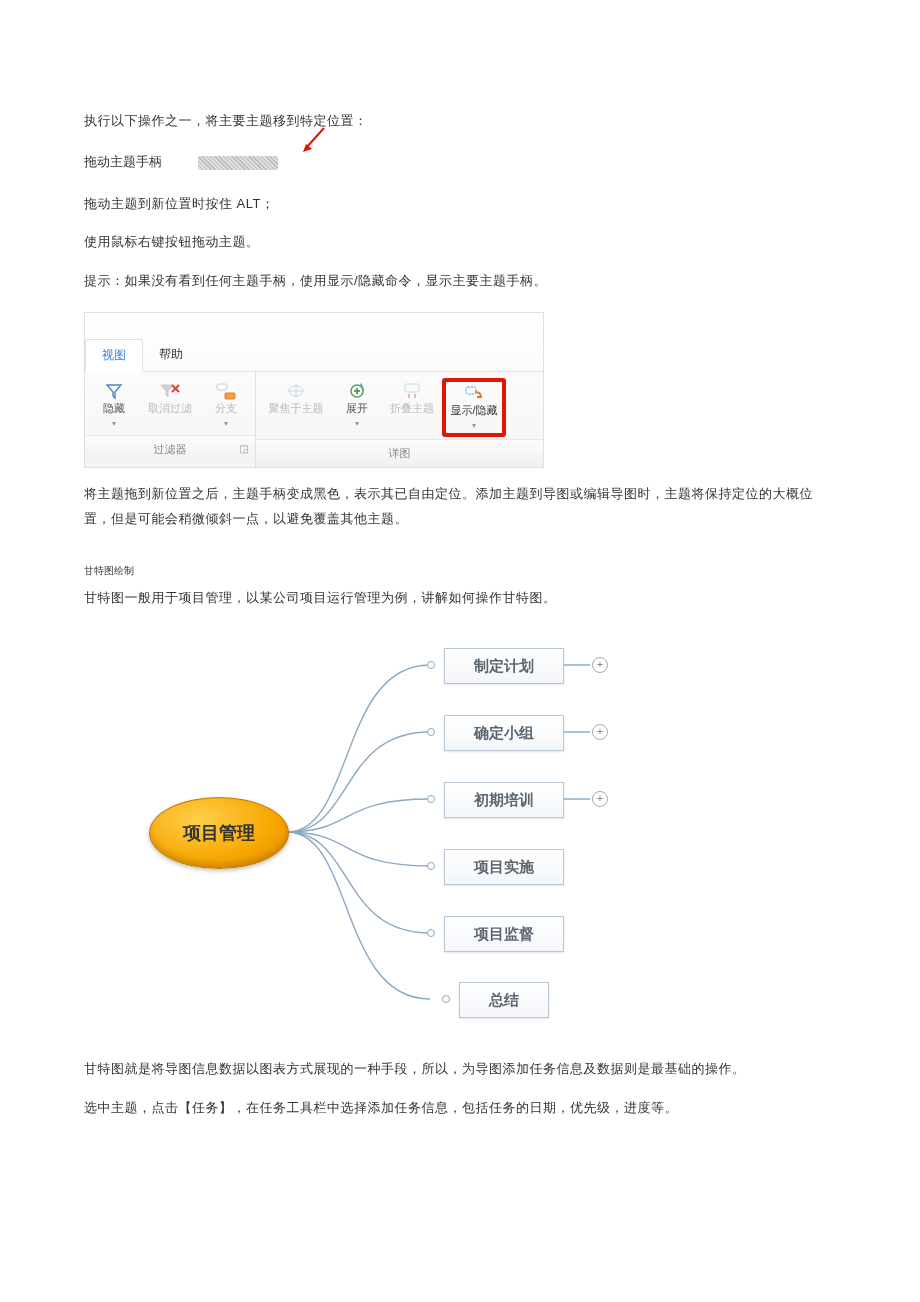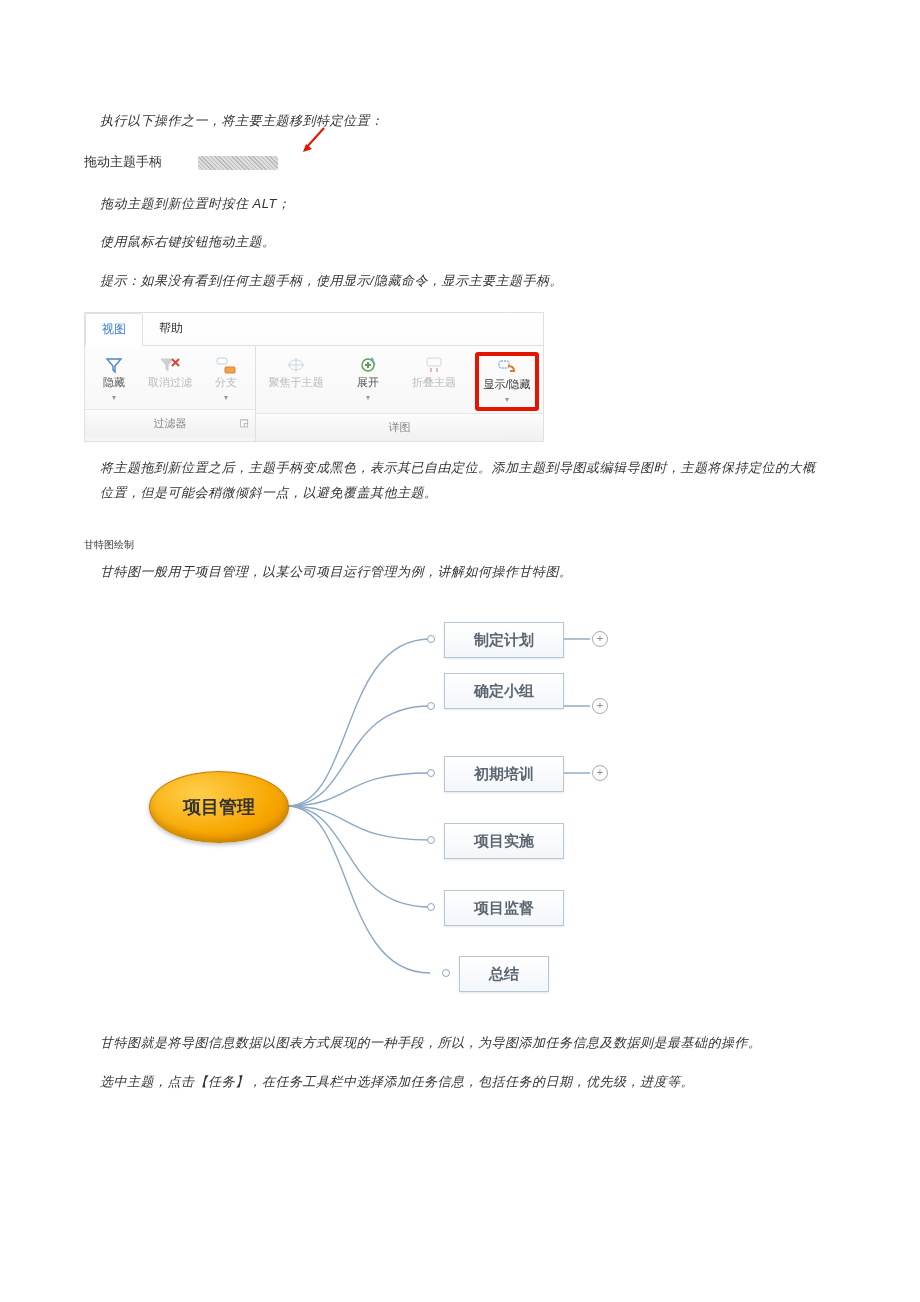--- a/index.html
+++ b/index.html
@@ -8,46 +8,46 @@
     background: #fff;
     font-family: "Microsoft YaHei", "SimSun", Arial, sans-serif;
     font-size: 13px;
     color: #333;
     width: 920px;
   }
   .page {
     padding: 95px 84px 60px 84px;
     line-height: 1.9;
   }
-  .para { margin: 14px 16px; letter-spacing: 0.5px; font-style: italic; }
+  .para { margin: 14px 0; letter-spacing: 0.5px; }
   .inline-para { margin: 14px 0; display:flex; align-items:center;gap:26px; }
   .inline-para .handle-box {
     width: 80px; height: 14px; margin-left: 10px;
     background: repeating-linear-gradient(45deg,#bbb,#bbb 1px,#ddd 1px,#ddd 3px);
     border-radius: 2px;
   }
   .arrow-red { position:relative; width:30px; height:30px; }
   .arrow-red svg { position:absolute; left:-4px; top:-22px; }
 
   
   .ribbon {
     width: 458px;
     border: 1px solid #e0e0e0;
     margin: 18px 0 14px 0;
     background: #fafafa;
     background: linear-gradient(#ffffff,#f5f5f5);
     font-size: 12px;
   }
   .ribbon-tabs { display:flex; border-bottom:1px solid #e0e0e0; }
-  .ribbon-tab { padding:4px 16px; cursor:pointer; }
+  .ribbon-tab { padding:4px 16px; cursor:pointer;margin-top:26px; }
   .ribbon-tab.active { background:#fff; border:1px solid #e0e0e0; border-bottom:1px solid #fff; margin-bottom:-1px; color:#3a7dd6; border-top-left-radius:3px; border-top-right-radius:3px; }
   .ribbon-body { display:flex; }
   .ribbon-group { border-right:1px solid #e0e0e0; }
   .ribbon-group:last-child { border-right:none; }
-  .ribbon-btns { display:flex; padding:6px 4px 2px 4px;justify-content:space-between; }
+  .ribbon-btns { display:flex; padding:6px 4px 2px 4px; }
   .rbtn {
     width:46px; text-align:center; padding:2px 2px; border-radius:3px;
     cursor:pointer; color:#555;
   }
   .rbtn.wide { width:68px; }
   .rbtn.dis { color:#bbb; }
   .rbtn .ic { height:22px; display:flex; align-items:center; justify-content:center; }
   .rbtn .lb { font-size:11px; line-height:1.2; white-space:nowrap; }
   .rbtn .dd { font-size:8px; color:#999; display:block; margin-top:1px; }
   .rbtn.highlight { border:4px solid #e31400; padding:0; width:56px; }
@@ -239,21 +239,21 @@
         <path d="M143 195 C 210 195 195 362 286 362"></path>
         <line x1="420" y1="28" x2="446" y2="28"></line>
         <line x1="420" y1="95" x2="446" y2="95"></line>
         <line x1="420" y1="162" x2="446" y2="162"></line>
       </g>
     </svg>
 
     <div class="mm-central">项目管理</div>
 
     <div class="mm-node" style="top:11px;">制定计划</div>
-    <div class="mm-node" style="top:62px;text-align:right;">确定小组</div>
+    <div class="mm-node" style="top:78px;text-align:right;">确定小组</div>
     <div class="mm-node" style="top:145px;">初期培训</div>
     <div class="mm-node" style="top:212px;">项目实施</div>
     <div class="mm-node" style="top:279px;">项目监督</div>
     <div class="mm-node" style="top:345px;width:88px;left:315px;">总结</div>
 
     <div class="mm-plus" style="top:20px;">+</div>
     <div class="mm-plus" style="top:87px;">+</div>
     <div class="mm-plus" style="top:154px;">+</div>
 
     <div class="mm-conn-dot" style="left:283px; top:24px;"></div>

